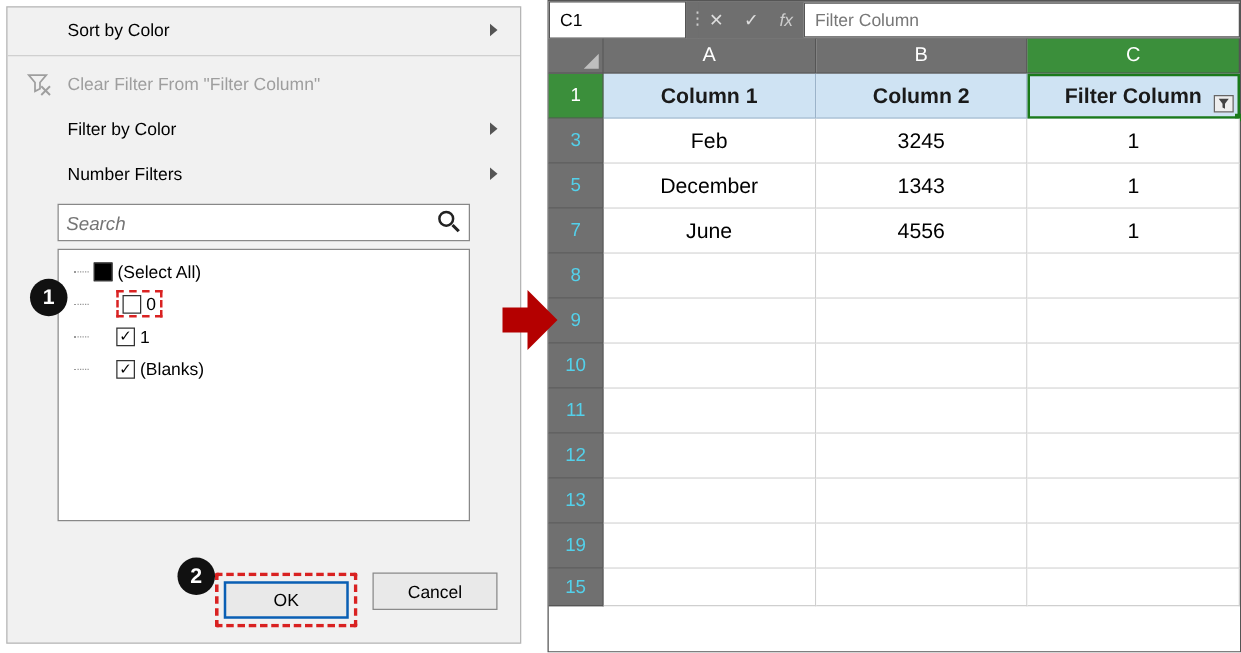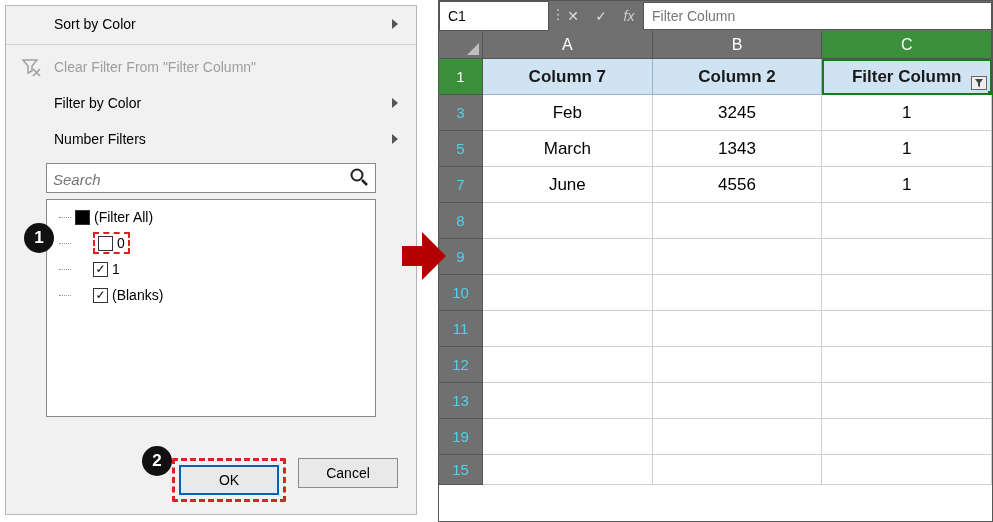--- a/index.html
+++ b/index.html
@@ -340,21 +340,21 @@
             <circle cx="8" cy="8" r="5.5" fill="none" stroke="#222" stroke-width="2"></circle>
             <line x1="13" y1="13" x2="18" y2="18" stroke="#222" stroke-width="2.5"></line>
           </svg>
       </span>
     </div>
 
     <div class="checklist-box">
       <div class="check-row">
         <span class="tree-dotted"></span>
         <span class="cb filled"></span>
-        <span>(Filter All)</span>
+        <span>(Select All)</span>
       </div>
       <div class="check-row indent">
         <span class="tree-dotted"></span>
         <span class="row-highlight">
           <span class="cb"></span>
           <span>0</span>
         </span>
       </div>
       <div class="check-row indent">
         <span class="tree-dotted"></span>
@@ -399,42 +399,42 @@
     <div class="grid">
       <div class="corner-row">
         <div class="corner-cell"></div>
         <div class="col-header">A</div>
         <div class="col-header">B</div>
         <div class="col-header active">C</div>
       </div>
 
       <div class="row">
         <div class="row-header active">1</div>
-        <div class="cell header-cell">Column 7</div>
+        <div class="cell header-cell">Column 1</div>
         <div class="cell header-cell">Column 2</div>
         <div class="cell header-cell selected">
           <span>Filter Column</span>
           <span class="filter-glyph">
             <svg width="10" height="10" viewBox="0 0 10 10">
                 <path d="M1 1h8L6 5v4L4 8V5z" fill="#444"></path>
               </svg>
           </span>
           <span class="sel-handle"></span>
         </div>
       </div>
 
       <div class="row">
         <div class="row-header filtered">3</div>
         <div class="cell">Feb</div>
         <div class="cell">3245</div>
         <div class="cell">1</div>
       </div>
       <div class="row">
         <div class="row-header filtered">5</div>
-        <div class="cell">March</div>
+        <div class="cell">December</div>
         <div class="cell">1343</div>
         <div class="cell">1</div>
       </div>
       <div class="row">
         <div class="row-header filtered">7</div>
         <div class="cell">June</div>
         <div class="cell">4556</div>
         <div class="cell">1</div>
       </div>
 

